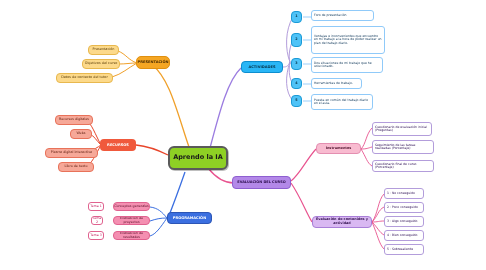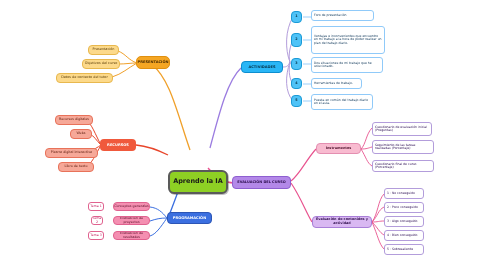--- a/index.html
+++ b/index.html
@@ -8,21 +8,21 @@
   #canvas{position:relative;width:486px;height:270px;background:#fff;}
   svg.links{position:absolute;left:0;top:0;width:486px;height:270px;pointer-events:none;}
 
   .node{position:absolute;box-sizing:border-box;display:flex;align-items:center;
         justify-content:center;text-align:center;line-height:1.12;
         border-radius:4px;white-space:pre-wrap;overflow:hidden;}
 
   
   .n-center{background:#8ed024;border:2px solid #5a5a5a;border-radius:6px;
             color:#1a1a1a;font-size:6.5px;font-weight:700;
-            box-shadow:1px 1px 0 rgba(0,0,0,.25);margin-top:24px;}
+            box-shadow:1px 1px 0 rgba(0,0,0,.25);}
 
   
   .n-orange-main{background:#f5a623;border:1px solid #e09010;color:#4a2c00;
                  font-size:3.6px;font-weight:700;border-radius:5px;}
   .n-orange-leaf{background:#fcd98a;border:1px solid #e8b84e;color:#5a3c06;
                  font-size:3.4px;border-radius:4px;}
 
   
   .n-red-main{background:#f0593c;border:1px solid #d6destroy;color:#fff;
               font-size:3.6px;font-weight:700;border-radius:4px;}

